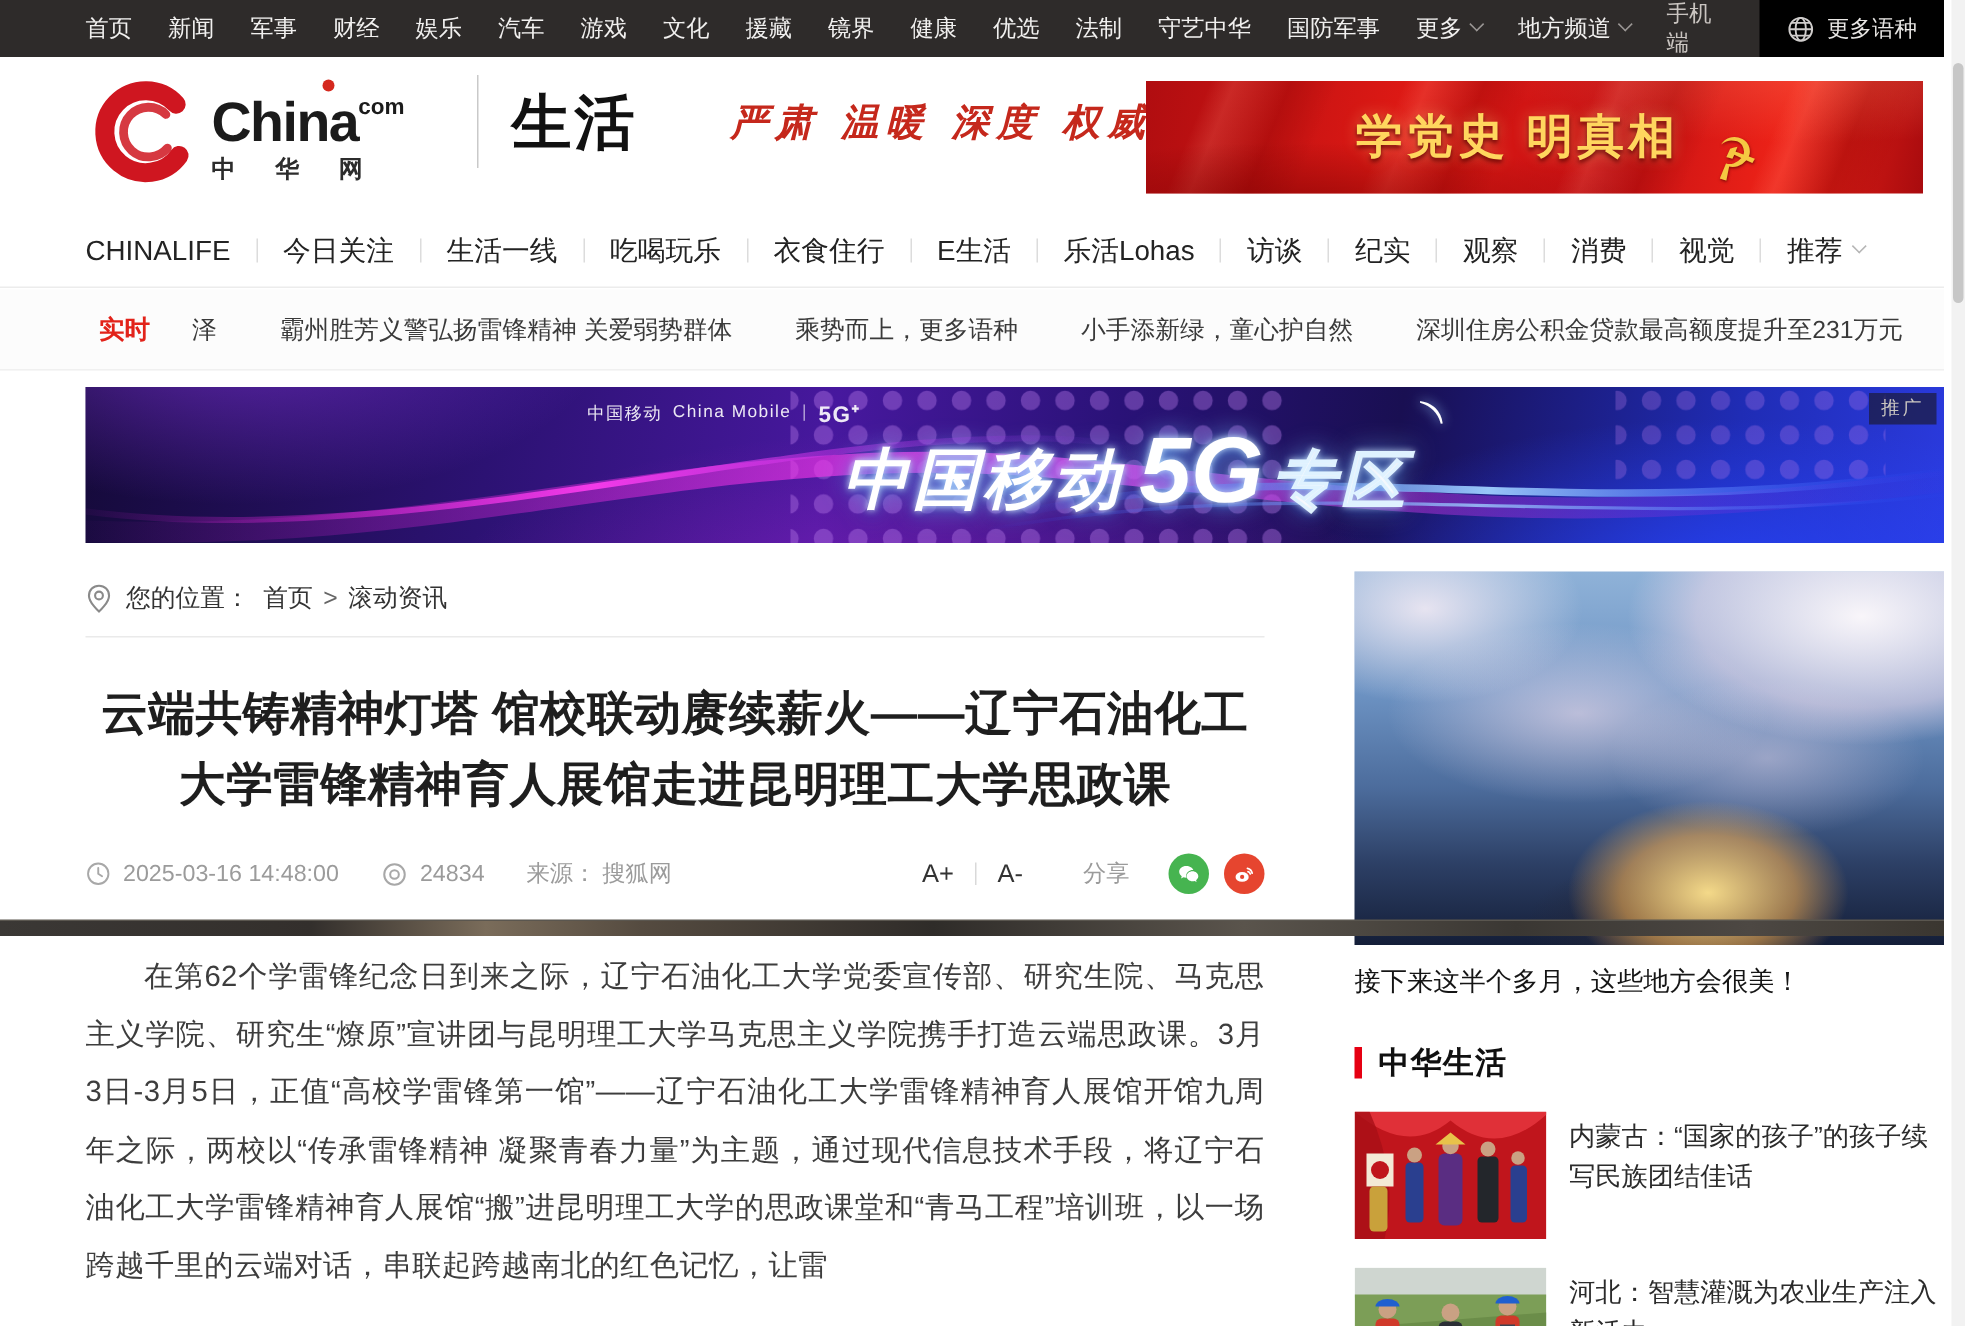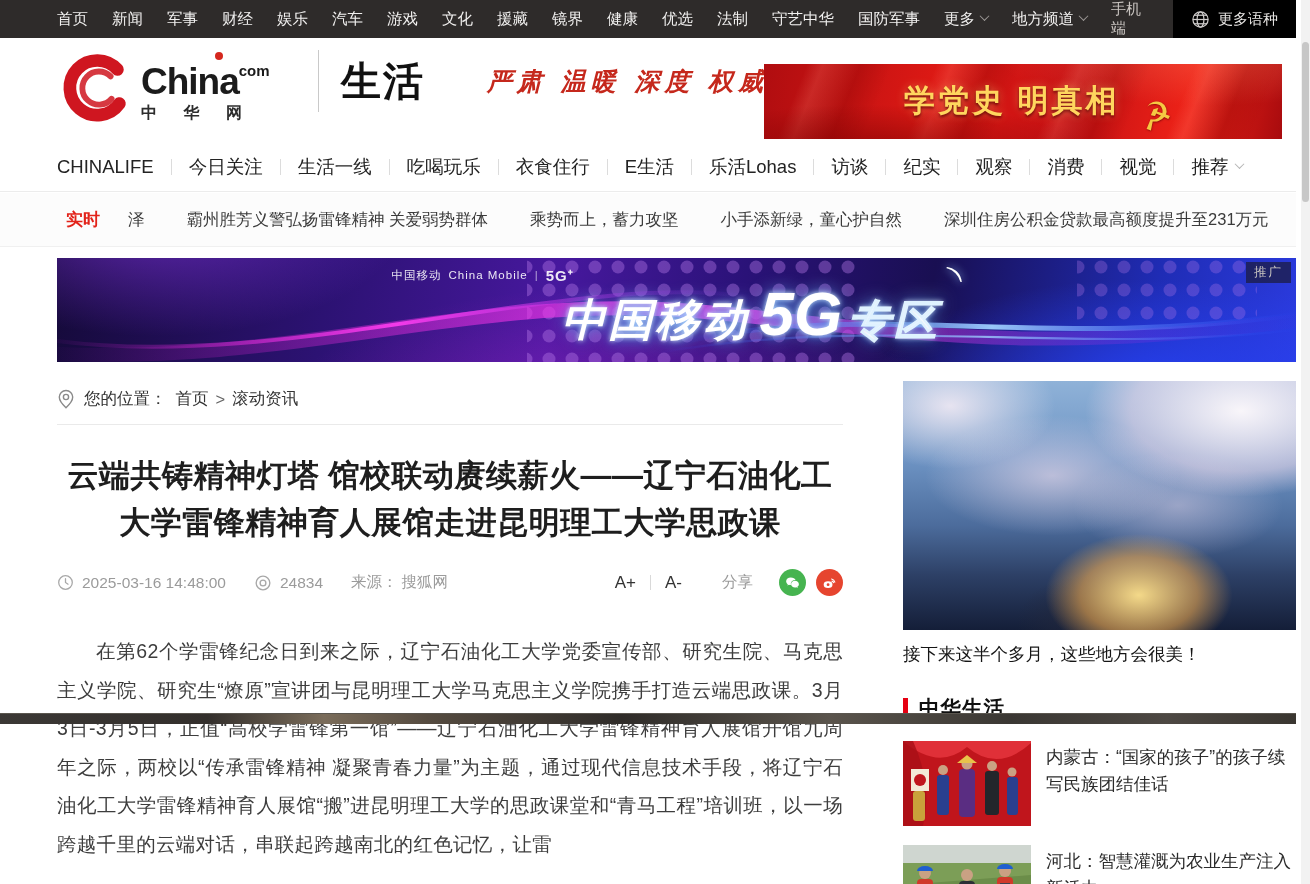--- a/index.html
+++ b/index.html
@@ -1,18 +1,18 @@
 <!DOCTYPE html>
 <html><head>
 <meta charset="utf-8">
 <style>
   * { margin:0; padding:0; box-sizing:border-box; }
   html,body { width:1310px; height:884px; overflow:hidden; background:#fff;
               font-family:"Liberation Sans", sans-serif; }
-  .page { position:relative; width:1310px; height:724px; background:#fff; }
+  .page { position:relative; width:1310px; height:624px; background:#fff; }
 
   
   .topbar { position:absolute; top:0; left:0; width:1296px; height:38px;
             background:#2e2b2a; display:flex; align-items:center; padding-left:57px; }
   .topnav { list-style:none; display:flex; align-items:center; }
   .topnav li { margin-right:24px; font-size:15.5px; color:#f1f0ef; cursor:pointer;
                white-space:nowrap; display:flex; align-items:center; }
   .chev { display:inline-block; width:7px; height:7px; border-right:1.5px solid #9b9795;
           border-bottom:1.5px solid #9b9795; transform:rotate(45deg) translate(-1px,-1px);
           margin-left:6px; margin-top:-3px; }
@@ -29,21 +29,21 @@
   .logo-en { font-size:37px; font-weight:bold; color:#1b1b1b; letter-spacing:-1px;
              position:relative; line-height:34px; }
   .logo-en sup { font-size:15px; font-weight:bold; color:#1b1b1b; vertical-align:18px; letter-spacing:0; }
   .logo-dot { position:absolute; width:8px; height:8px; border-radius:50%; background:#d5281e;
               top:-2px; left:74px; }
   .logo-cn { font-size:16px; font-weight:bold; color:#2c2c2c; letter-spacing:11px; margin-top:4px; }
   .logo-div { width:1px; height:62px; background:#c9c9c9; margin:0 22px 0 18px; }
   .channel-name { font-size:40px; color:#111; font-weight:600; letter-spacing:2px; }
   .slogan { margin-left:62px; font-family:"DejaVu Serif", serif; font-style:italic;
             font-weight:bold; font-size:25px; color:#c5281c; letter-spacing:5px; }
-  .header-ad { position:absolute; right:14px; top:26px; width:518px; height:75px; cursor:pointer;
+  .header-ad { position:absolute; right:14px; top:16px; width:518px; height:75px; cursor:pointer;
       background:
         radial-gradient(ellipse 320px 60px at 20% 110%, rgba(120,0,0,.55), transparent 70%),
         radial-gradient(ellipse 300px 70px at 85% -10%, rgba(255,120,90,.35), transparent 70%),
         repeating-linear-gradient(112deg, rgba(255,255,255,.0) 0 40px, rgba(255,150,130,.18) 55px, rgba(120,0,0,.25) 90px, rgba(255,255,255,0) 120px),
         linear-gradient(100deg,#b00d10 0%, #e01a15 35%, #c41013 60%, #ef2318 82%, #a80b0e 100%);
       overflow:hidden; }
   .header-ad-text { position:absolute; left:140px; top:16px; font-size:31px; font-weight:bold;
       color:#ffd65e; letter-spacing:3px;
       text-shadow:0 2px 3px rgba(90,0,0,.8), 0 0 10px rgba(255,220,130,.45); }
   .party-emblem { position:absolute; right:110px; bottom:2px; font-size:36px; color:#f5c842;
@@ -246,21 +246,21 @@
   <div class="ticker">
     <svg class="icon-svg" width="19" height="19" viewBox="0 0 20 20">
       <circle cx="10" cy="10" r="8" fill="none" stroke="#e2231a" stroke-width="1.6"></circle>
       <path d="M10 5.5 V10 L13.2 12" fill="none" stroke="#e2231a" stroke-width="1.6" stroke-linecap="round"></path>
     </svg>
     <span class="ticker-label">实时</span>
     <ul class="ticker-list">
 
     <li>泽</li>
         <li>霸州胜芳义警弘扬雷锋精神 关爱弱势群体</li>
-        <li>乘势而上，蓄力攻坚</li>
+        <li>乘势而上，更多语种</li>
         <li>小手添新绿，童心护自然</li>
         <li>深圳住房公积金贷款最高额度提升至231万元</li>
       </ul>
   </div>
 
   <div class="banner5g">
     <svg class="fx" width="1239" height="104" viewBox="0 0 1239 104">
       <defs>
         <pattern id="dots" width="23" height="23" patternUnits="userSpaceOnUse">
           <circle cx="9" cy="9" r="6.5" fill="#b678e8"></circle>

